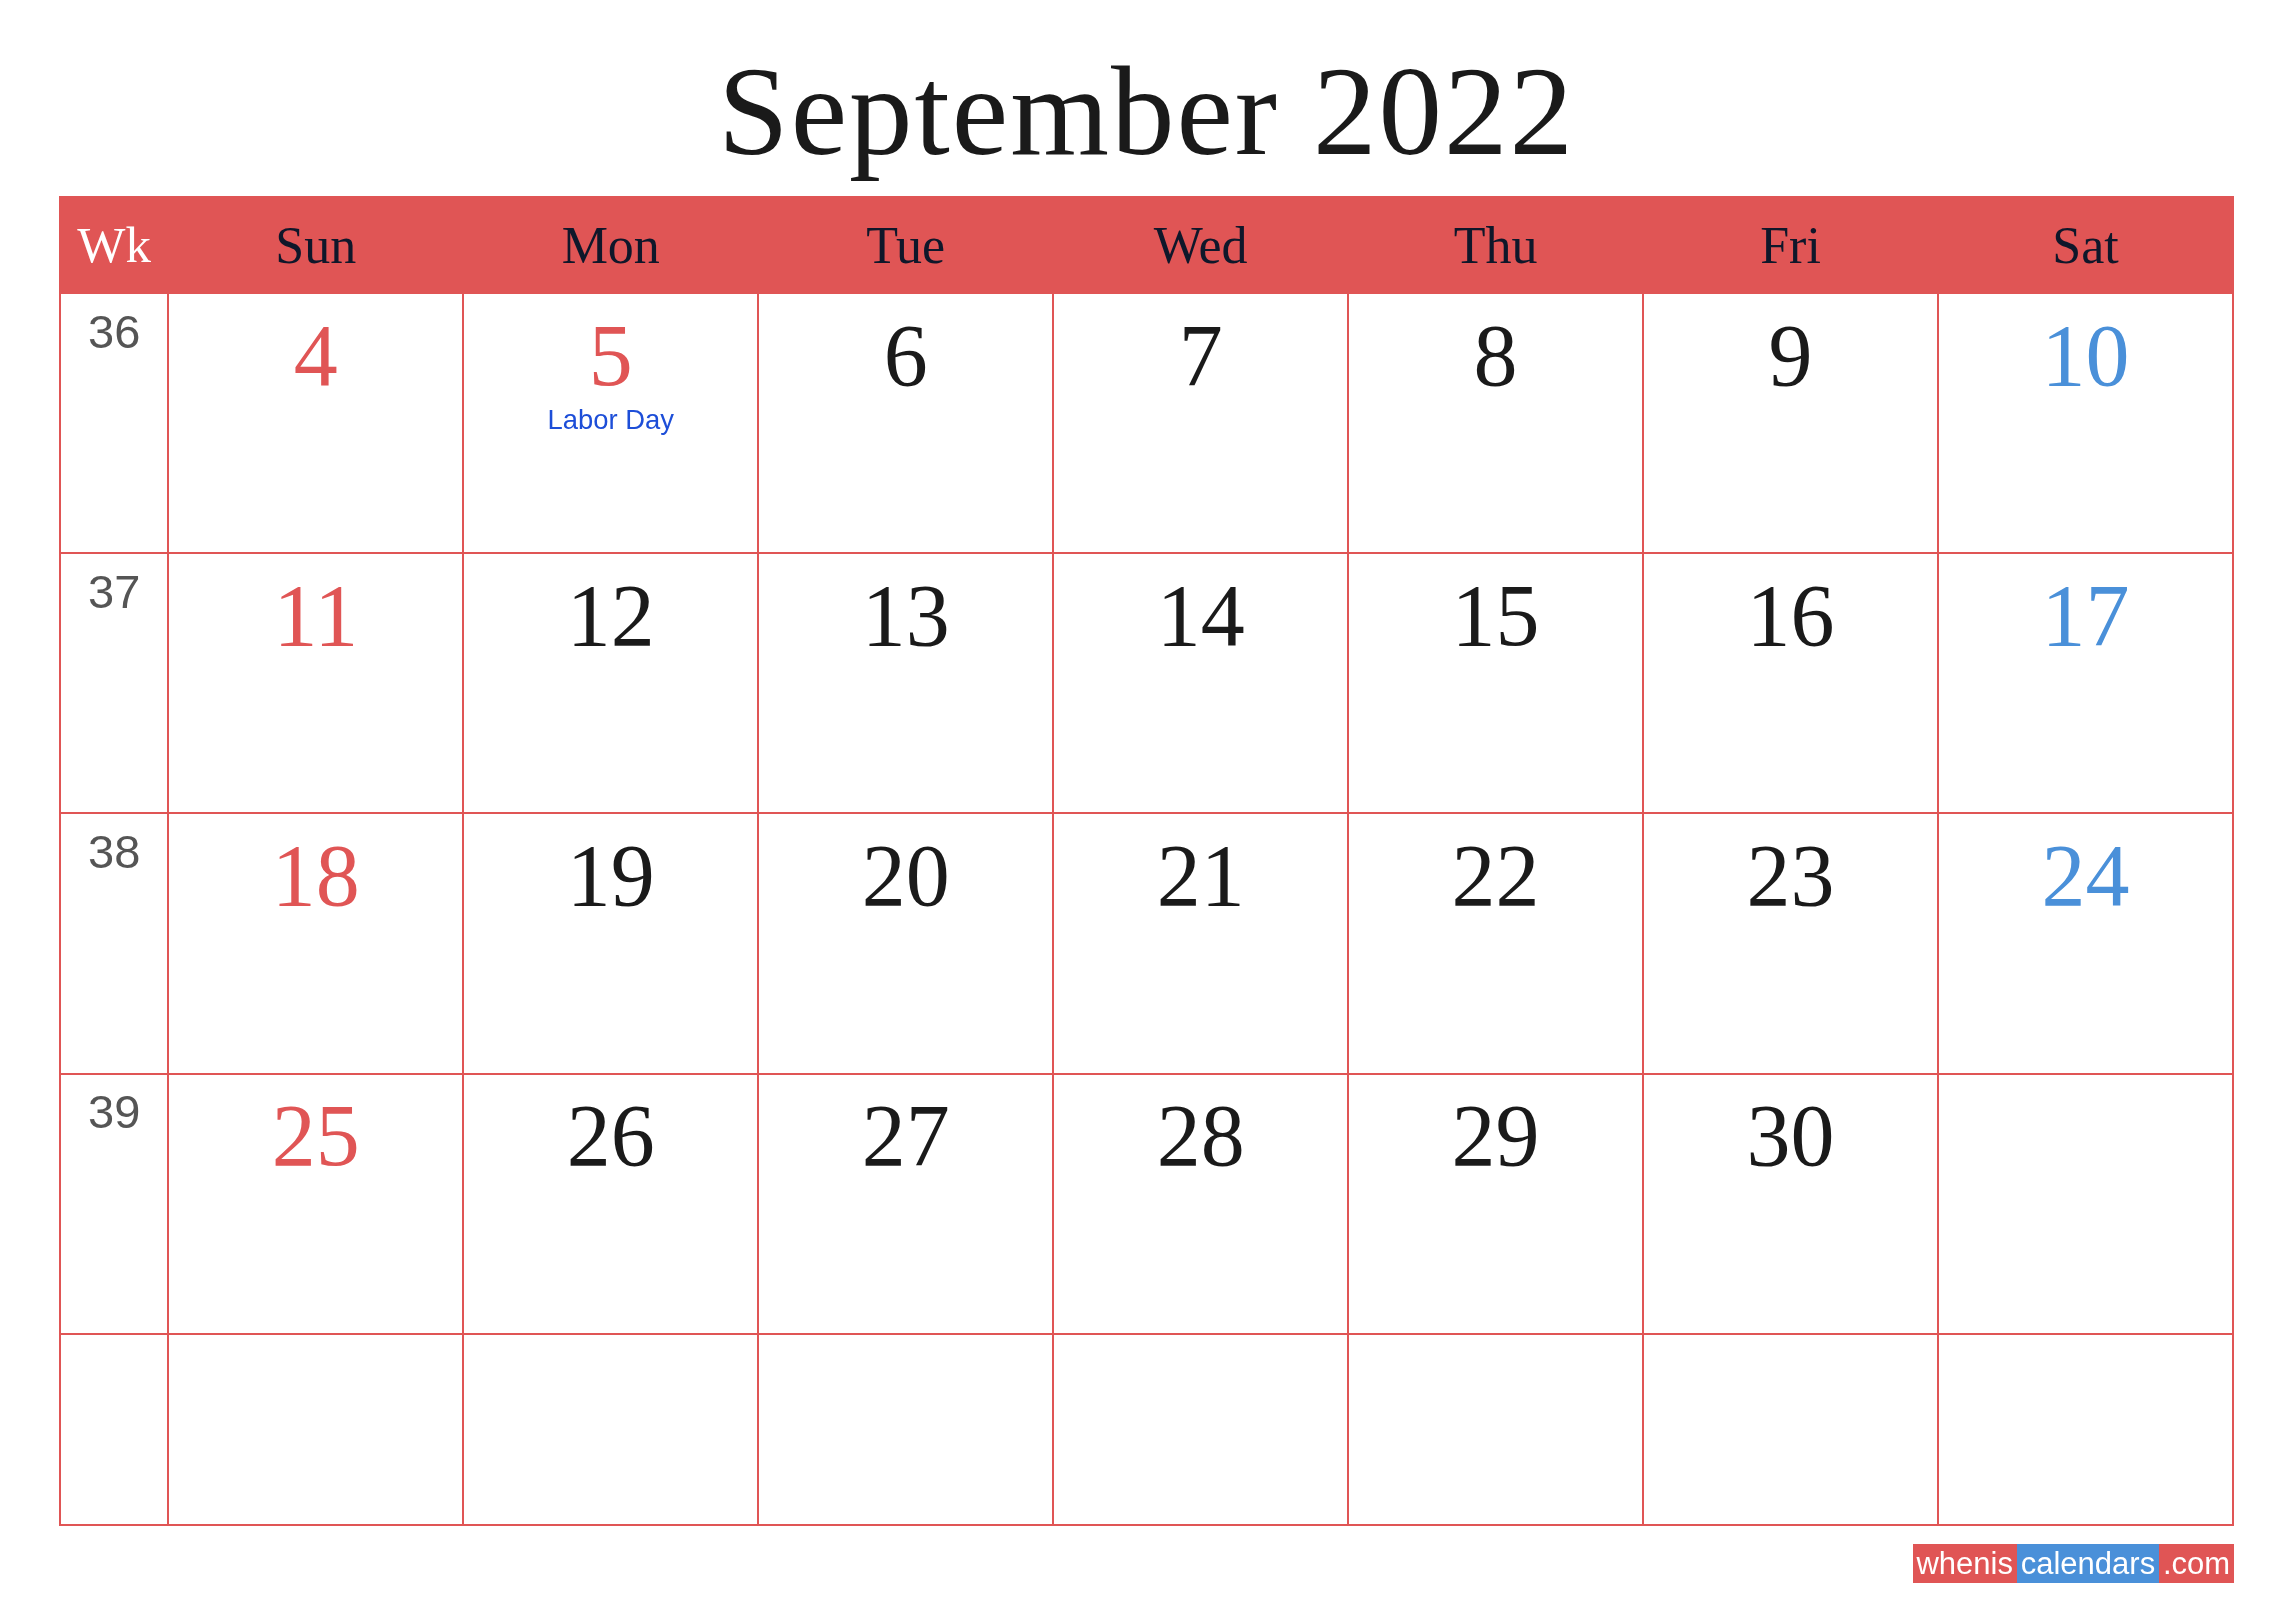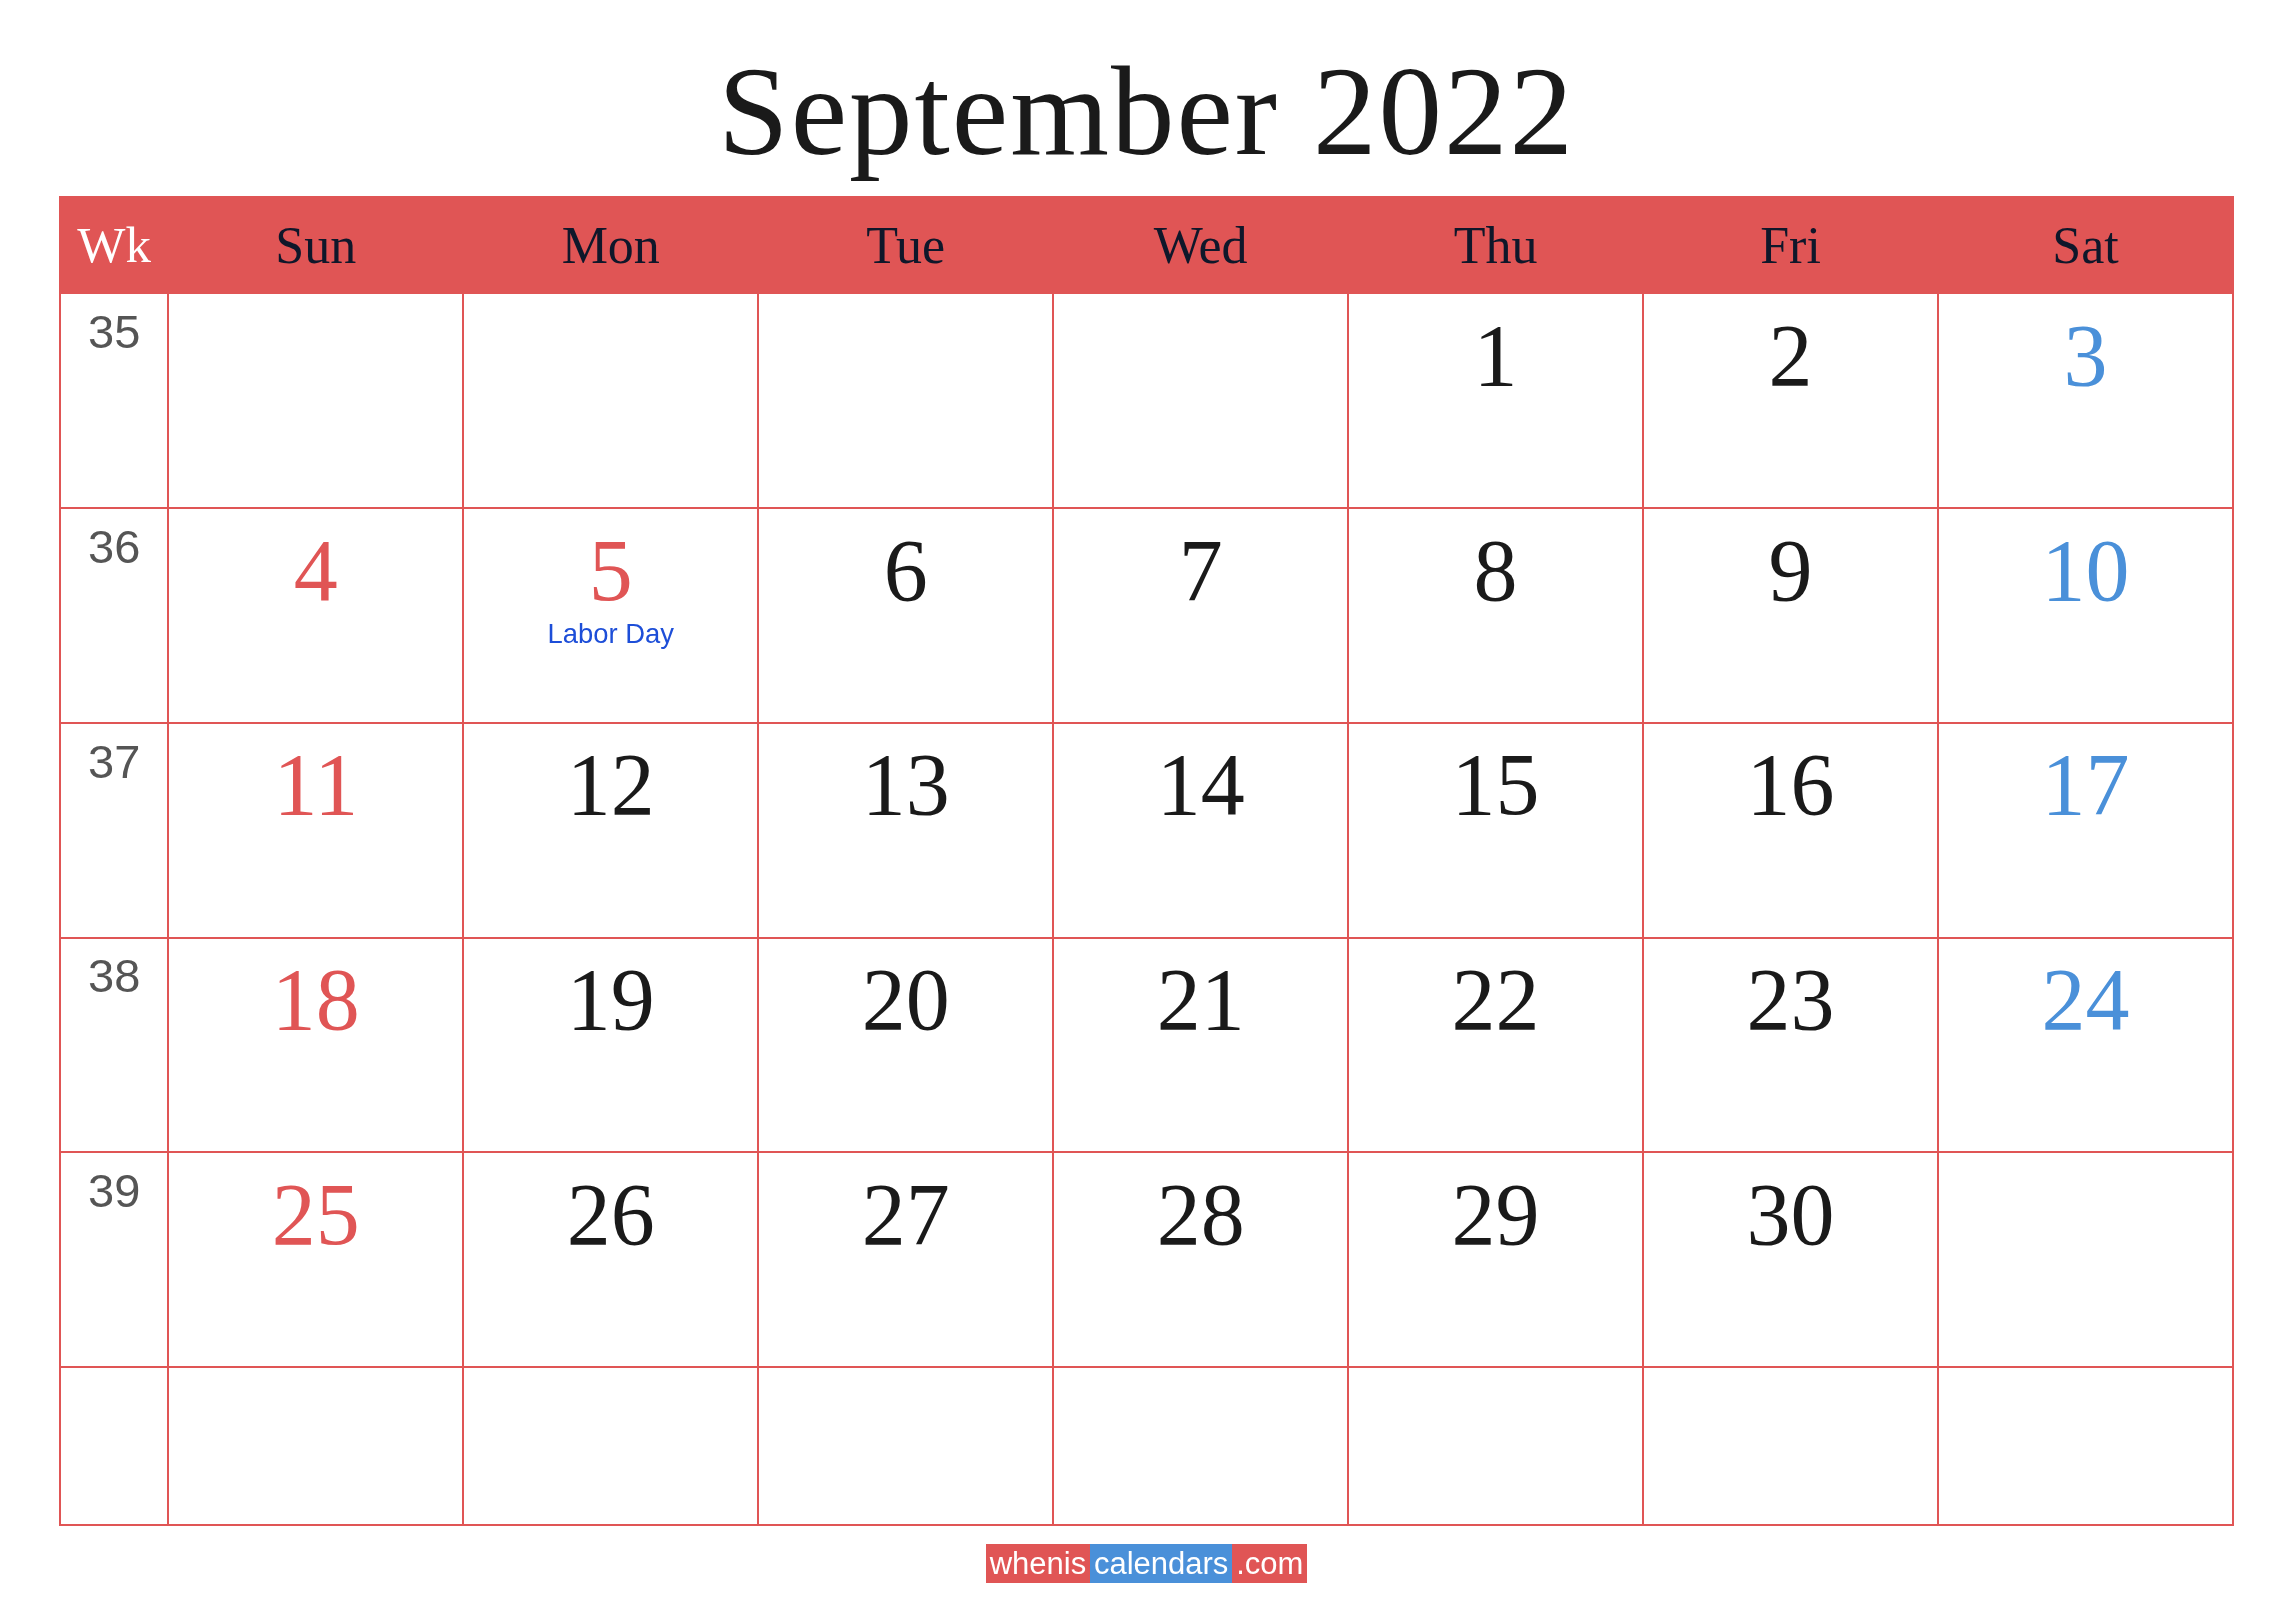--- a/index.html
+++ b/index.html
@@ -108,21 +108,21 @@
       text-align: center;
     }
 
     .empty-row td {
       height: 137px;
     }
 
     .footer {
       width: 100%;
       display: flex;
-      justify-content: center;
+      justify-content: flex-end;
       padding-top: 19.6px;
     }
 
     .watermark {
       font-size: 31px;
       font-family: Arial, sans-serif;
     }
 
     .watermark .when {
       background-color: #e05555;
@@ -161,50 +161,20 @@
         <th>Sun</th>
         <th>Mon</th>
         <th>Tue</th>
         <th>Wed</th>
         <th>Thu</th>
         <th>Fri</th>
         <th>Sat</th>
       </tr>
     </thead>
     <tbody id="calendar-body">
-    <tr>
-          <td class="wk-cell">35</td>
-          <td class="day-cell">
-            <div class="day-cell-inner"></div>
-          </td>
-          <td class="day-cell">
-            <div class="day-cell-inner"></div>
-          </td>
-          <td class="day-cell">
-            <div class="day-cell-inner"></div>
-          </td>
-          <td class="day-cell">
-            <div class="day-cell-inner"></div>
-          </td>
-          <td class="day-cell">
-            <div class="day-cell-inner">
-              <span class="day-number black">1</span>
-            </div>
-          </td>
-          <td class="day-cell">
-            <div class="day-cell-inner">
-              <span class="day-number black">2</span>
-            </div>
-          </td>
-          <td class="day-cell">
-            <div class="day-cell-inner">
-              <span class="day-number blue">3</span>
-            </div>
-          </td>
-        </tr>
         <tr>
           <td class="wk-cell">36</td>
           <td class="day-cell">
             <div class="day-cell-inner">
               <span class="day-number red">4</span>
             </div>
           </td>
           <td class="day-cell">
             <div class="day-cell-inner">
               <span class="day-number red">5</span>

